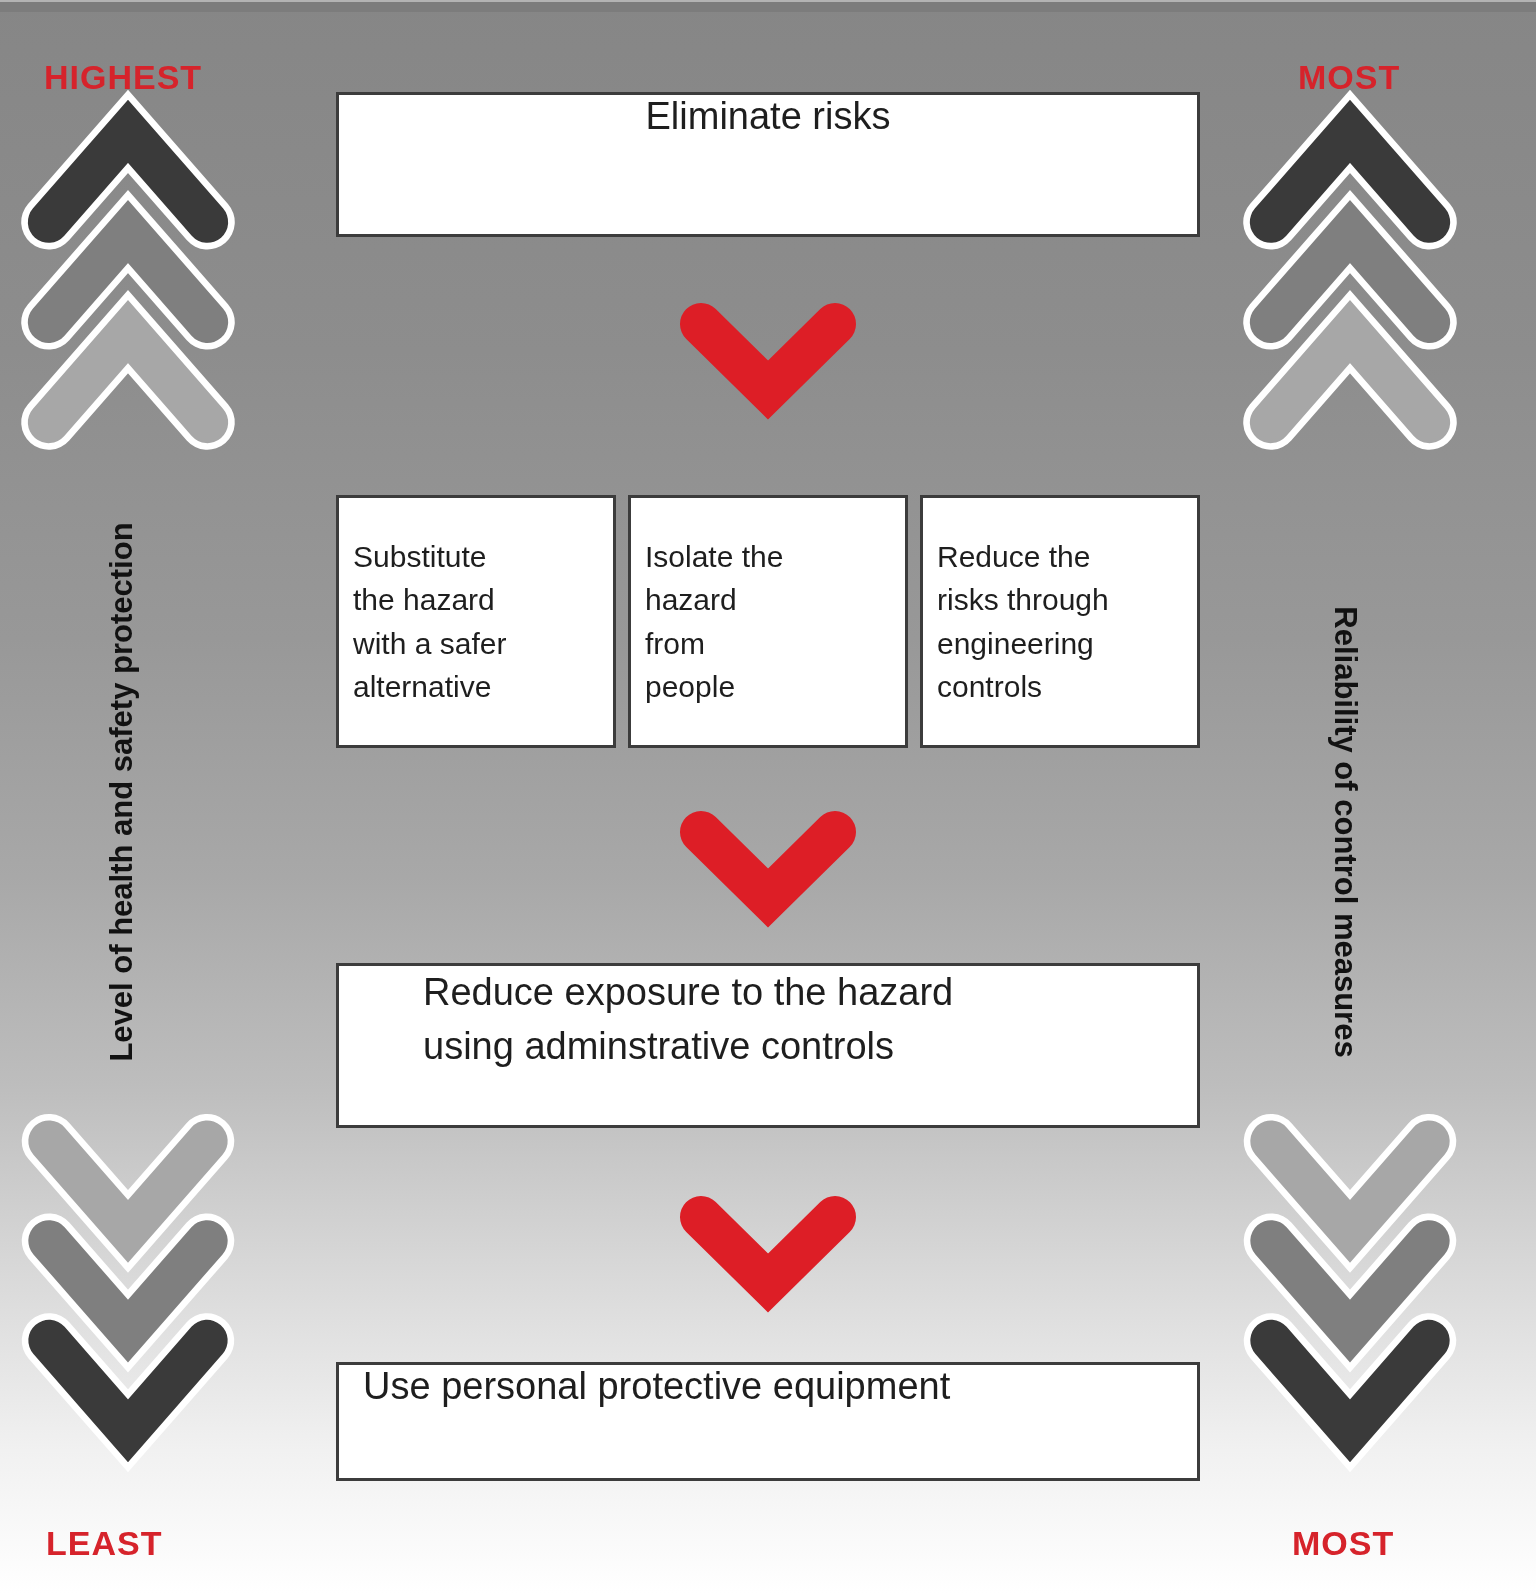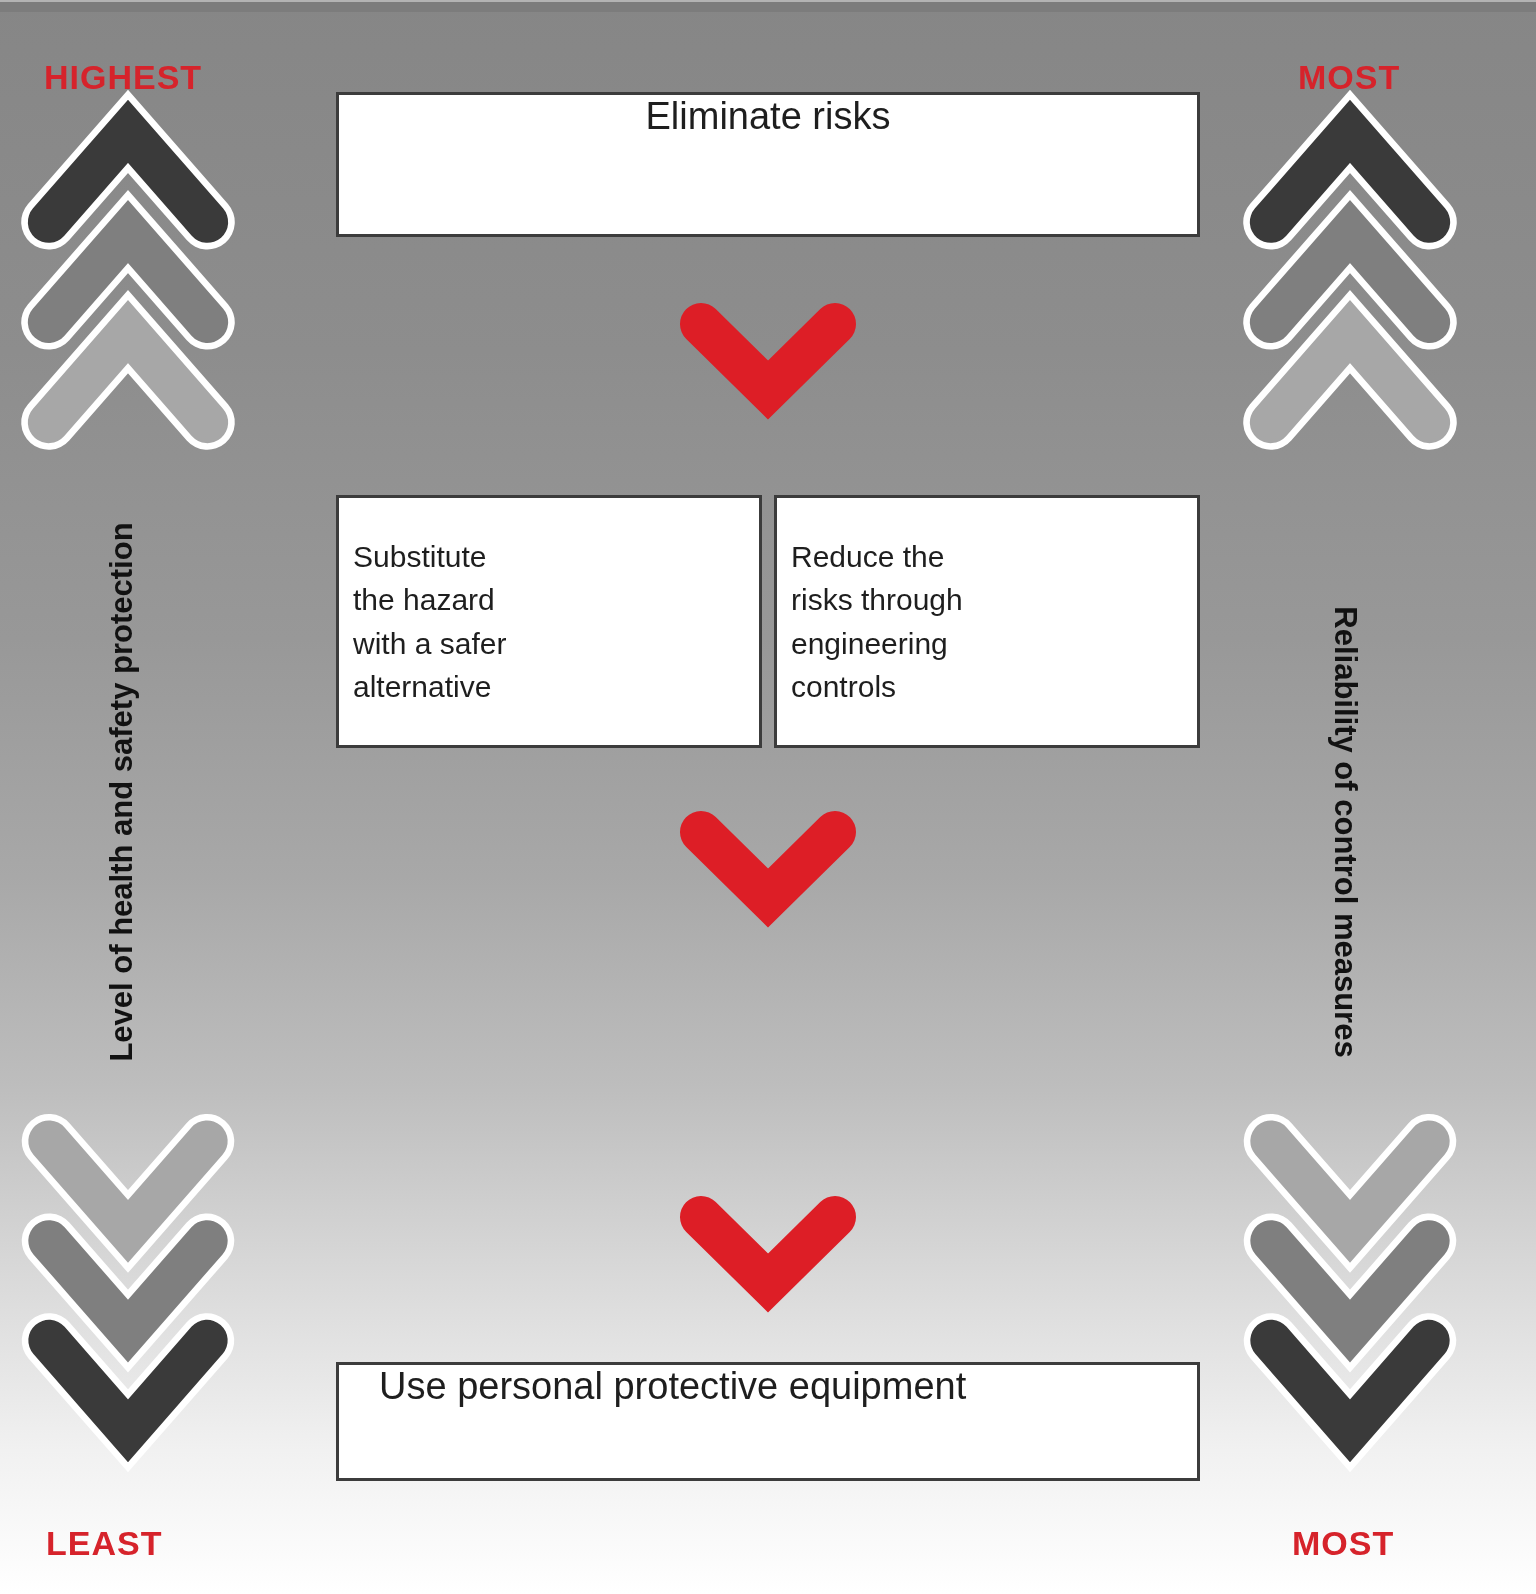--- a/index.html
+++ b/index.html
@@ -35,21 +35,21 @@
     position: absolute;
     background: #ffffff;
     border: 3px solid #3c3c3c;
     color: #1e1e1e;
     display: flex; align-items: flex-start;
     box-sizing: border-box;
   }
   .fbox.centered { justify-content: center; text-align: center; }
   .lvl1 { left: 336px; top: 92px;  width: 864px; height: 145px; font-size: 38px; }
   .lvl3 { left: 336px; top: 963px; width: 864px; height: 165px; font-size: 38px; line-height: 1.42; padding-left: 84px; }
-  .lvl4 { left: 336px; top: 1362px; width: 864px; height: 119px; font-size: 38px; padding-left: 40px; }
+  .lvl4 { left: 336px; top: 1362px; width: 864px; height: 119px; font-size: 38px; padding-left: 24px; }
   .row {
     position: absolute; left: 336px; top: 495px; width: 864px; height: 253px;
     display: flex; gap: 12px;
   }
   .rowbox {
     flex: 1 1 0;
     background: #ffffff; border: 3px solid #3c3c3c;
     display: flex; align-items: center;
     padding: 0 14px; box-sizing: border-box;
     font-size: 30px; line-height: 1.45; color: #1e1e1e;
@@ -125,31 +125,41 @@
   </svg>
 
   <div class="row">
     <div class="rowbox">
       <span class="pre">Substitute
 the hazard
 with a safer
 alternative</span>
     </div>
     <div class="rowbox">
+      <span class="pre">Isolate the
+hazard
+from
+people</span>
+    </div>
+    <div class="rowbox">
       <span class="pre">Reduce the
 risks through
 engineering
 controls</span>
     </div>
   </div>
 
   <svg class="absvg" style="left:673px; top:800px;" width="190" height="135" viewBox="0 0 190 135">
     <path d="M28 32 L95 98 L162 32" fill="none" stroke="#dd1e26" stroke-width="42" stroke-linecap="round" stroke-linejoin="miter"></path>
   </svg>
 
+  <div class="fbox lvl3">
+    <span class="pre">Reduce exposure to the hazard
+using adminstrative controls</span>
+  </div>
 
   <svg class="absvg" style="left:673px; top:1185px;" width="190" height="135" viewBox="0 0 190 135">
     <path d="M28 32 L95 98 L162 32" fill="none" stroke="#dd1e26" stroke-width="42" stroke-linecap="round" stroke-linejoin="miter"></path>
   </svg>
 
   <div class="fbox lvl4">
     <span>Use personal protective equipment</span>
   </div>
 
 </div>

